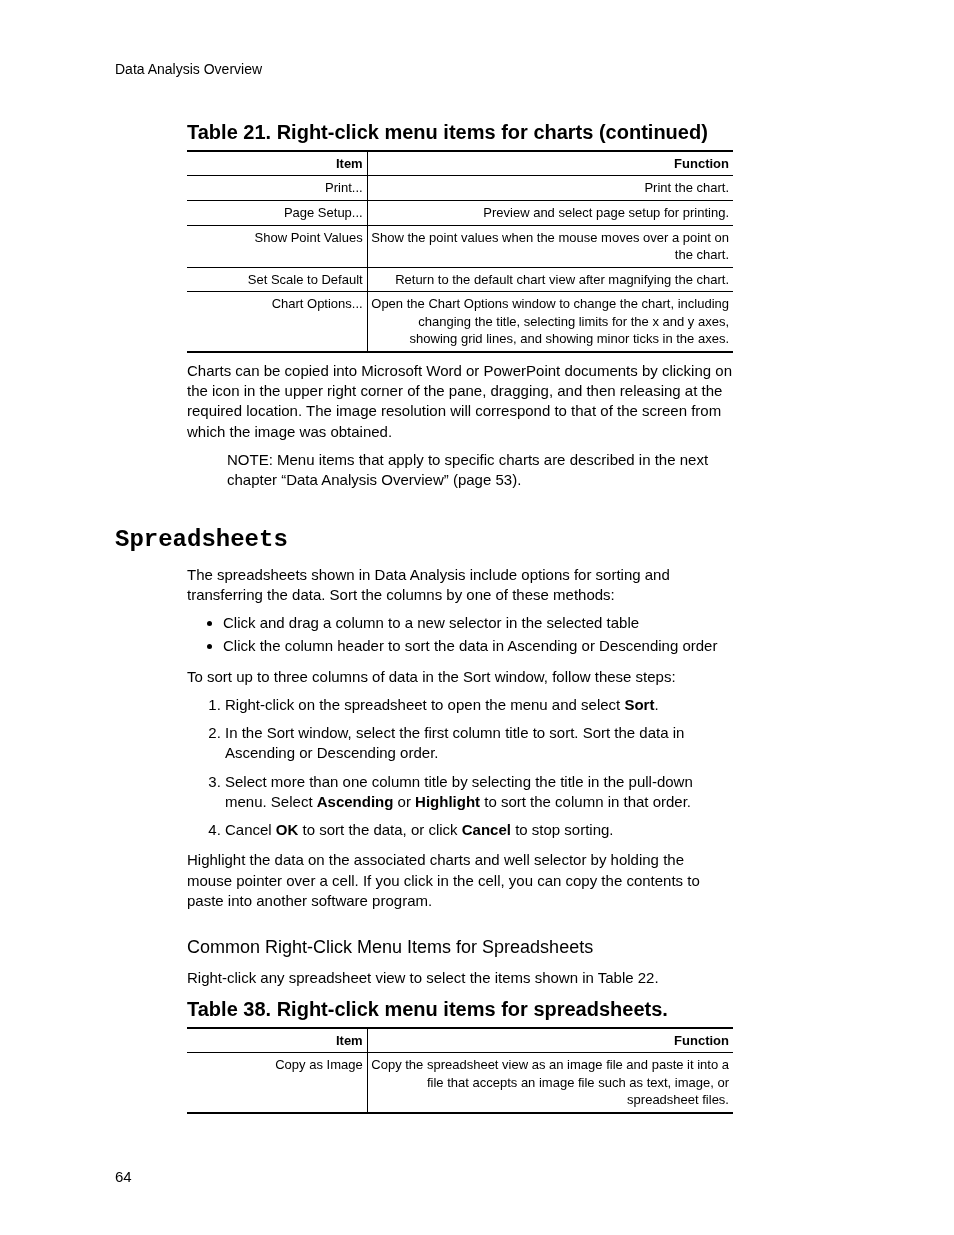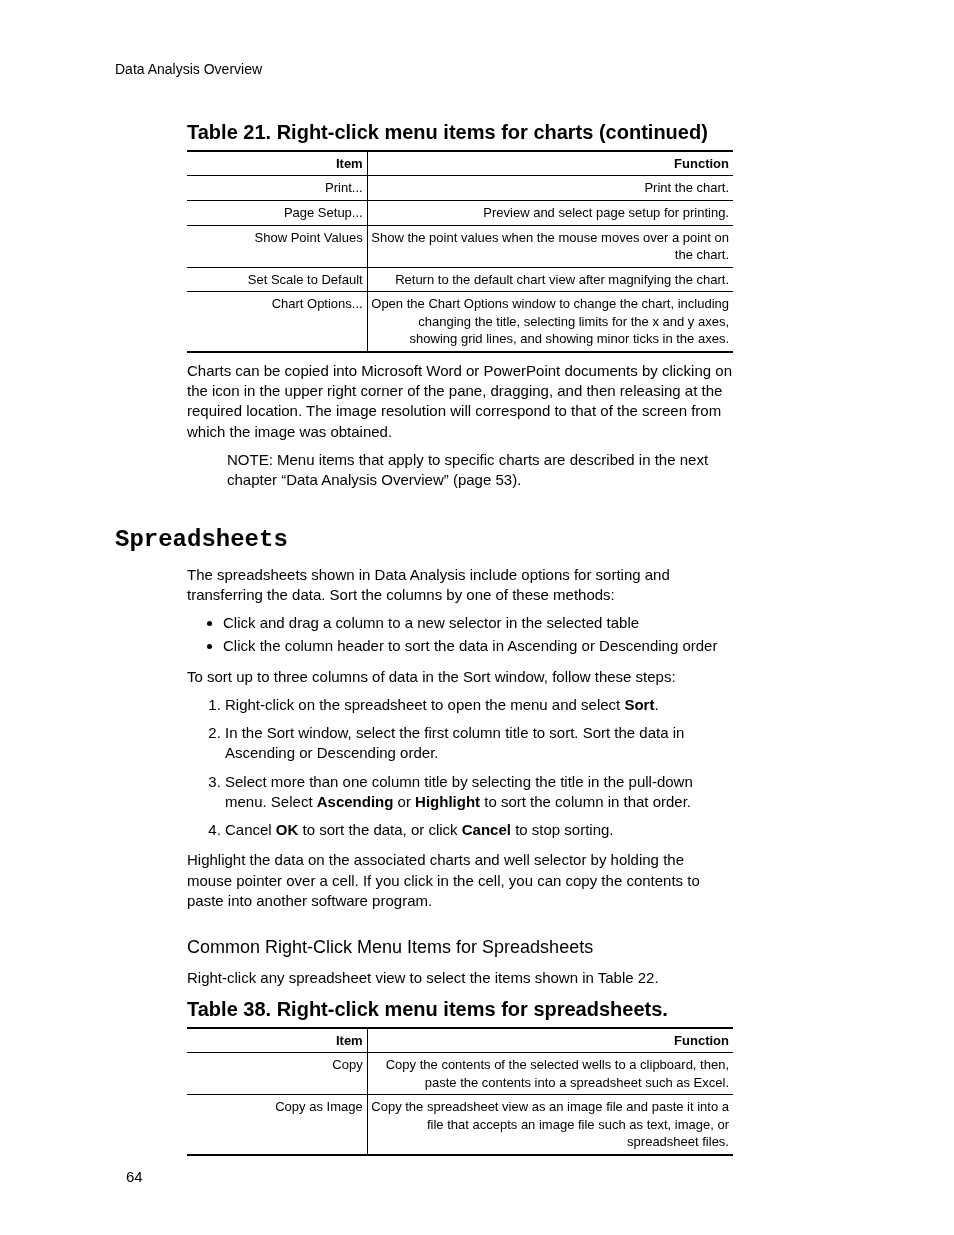--- a/index.html
+++ b/index.html
@@ -88,21 +88,21 @@
   ol.steps {
     margin: 6px 0 10px 0;
     padding-left: 38px;
   }
   ol.steps li {
     margin: 8px 0;
   }
   .page-number {
     position: absolute;
     bottom: 48px;
-    left: 126px;
+    left: 115px;
     font-size: 15px;
   }
   .bold { font-weight: bold; }
 </style>
 </head>
 <body>
 
 <div class="page">
 
   <div class="running-head">Data Analysis Overview</div>
@@ -186,24 +186,20 @@
           <col class="col-func">
         </colgroup>
       <thead>
         <tr>
           <th>Item</th>
           <th class="func-head">Function</th>
         </tr>
       </thead>
       <tbody>
         <tr>
-          <td>Copy</td>
-          <td class="func">Copy the contents of the selected wells to a clipboard, then, paste the contents into a spreadsheet such as Excel.</td>
-        </tr>
-        <tr>
           <td>Copy as Image</td>
           <td class="func">Copy the spreadsheet view as an image file and paste it into a file that accepts an image file such as text, image, or spreadsheet files.</td>
         </tr>
       </tbody>
     </table>
 
   </div>
 
   <div class="page-number">64</div>
 </div>

